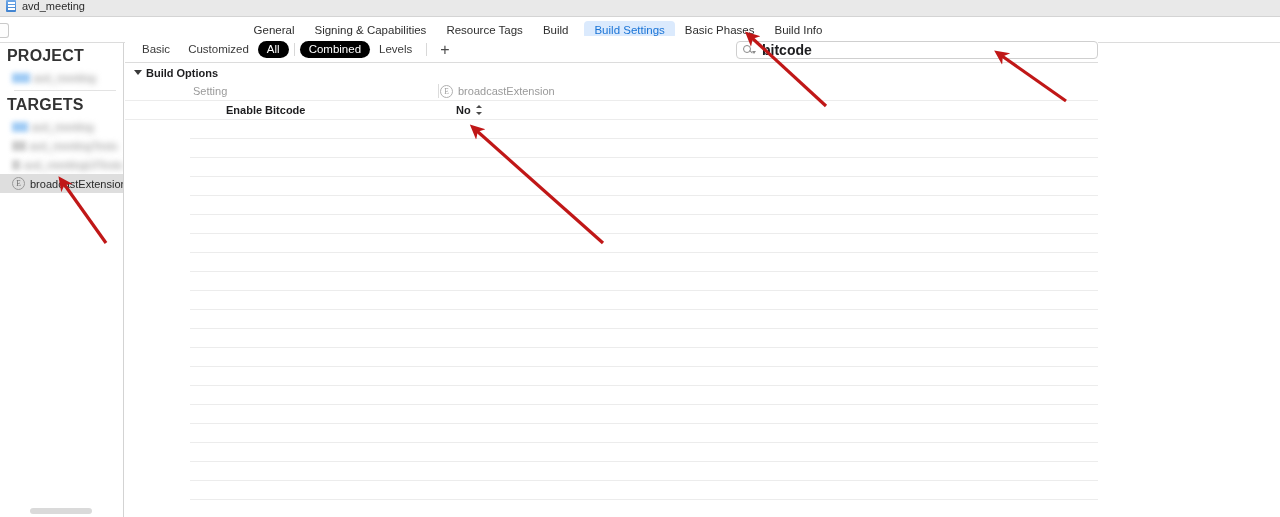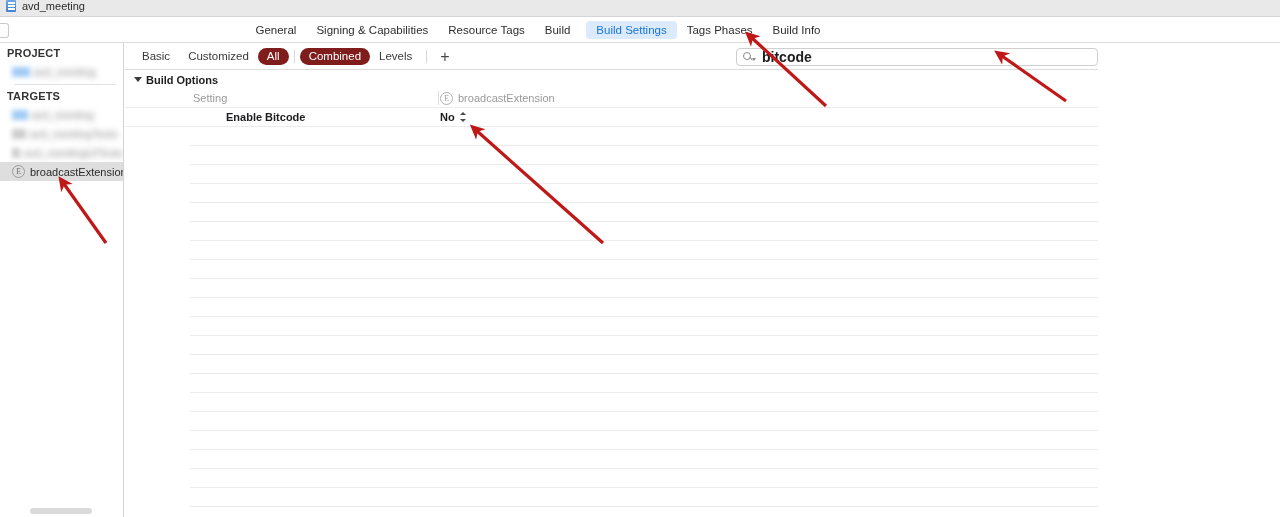--- a/index.html
+++ b/index.html
@@ -102,21 +102,21 @@
   #sidebar {
     position: absolute;
     left: 0; top: 43px;
     width: 124px; height: 474px;
     background: #ffffff;
     border-right: 1px solid #d3d3d3;
     box-sizing: border-box;
     overflow: hidden;
   }
   .side-section-title {
-    font-size: 11px;
+    font-size: 16px;
     font-weight: bold;
     color: #333333;
     letter-spacing: 0.2px;
     padding: 4px 0 3px 7px;
   }
   .side-row {
     height: 19px;
     display: flex;
     align-items: center;
     padding-left: 12px;
@@ -166,21 +166,21 @@
     position: absolute;
     left: 30px; bottom: 3px;
     width: 62px; height: 6px;
     border-radius: 3px;
     background: #dadada;
   }
 
   
   #editor {
     position: absolute;
-    left: 125px; top: 43px;
+    left: 125px; top: 36px;
     width: 973px; height: 474px;
     background: #ffffff;
     overflow: hidden;
   }
 
   
   #filterbar {
     position: relative;
     height: 27px;
     border-bottom: 1px solid #dcdcdc;
@@ -191,21 +191,21 @@
   }
   .fbtn {
     font-size: 11.5px;
     color: #3a3a3a;
     padding: 2px 9px;
     border-radius: 9px;
     white-space: nowrap;
     line-height: 13px;
   }
   .fbtn.on {
-    background: #7f1d1d;
+    background: #000000;
     color: #ffffff;
   }
   .fsep {
     width: 1px;
     height: 13px;
     background: #d8d8d8;
     margin: 0 5px;
   }
   .plusbtn {
     font-size: 16px;
@@ -330,21 +330,21 @@
     border-radius: 50%;
     color: #9a9a9a;
     font-size: 7.5px;
     line-height: 11px;
     text-align: center;
     margin-right: 5px;
     flex: none;
     font-family: "Liberation Serif", serif;
   }
   .trow.value-row .cell-setting { font-weight: bold; color: #1d1d1f; margin-left: 33px; }
-  .trow.value-row .cell-value { font-weight: bold; color: #1d1d1f; }
+  .trow.value-row .cell-value { font-weight: bold; color: #1d1d1f; margin-left: 16px; }
   .stepper {
     display: inline-block;
     width: 8px;
     margin-left: 4px;
     position: relative;
     height: 12px;
   }
   .stepper::before, .stepper::after {
     content: "";
     position: absolute;
@@ -380,21 +380,21 @@
 </div>
 
 <div id="chromestrip">
   <div class="mini-box"></div>
   <div id="tabbar">
     <div class="tab">General</div>
     <div class="tab">Signing &amp; Capabilities</div>
     <div class="tab">Resource Tags</div>
     <div class="tab">Build</div>
     <div class="tab selected">Build Settings</div>
-    <div class="tab">Tags Phases</div>
+    <div class="tab">Basic Phases</div>
     <div class="tab">Build Info</div>
   </div>
 </div>
 
 <div id="sidebar">
 
   <div class="side-section-title">PROJECT</div>
 
   <div class="side-row blur-row">
     <span class="blur-chip" style="width:18px;"></span>

